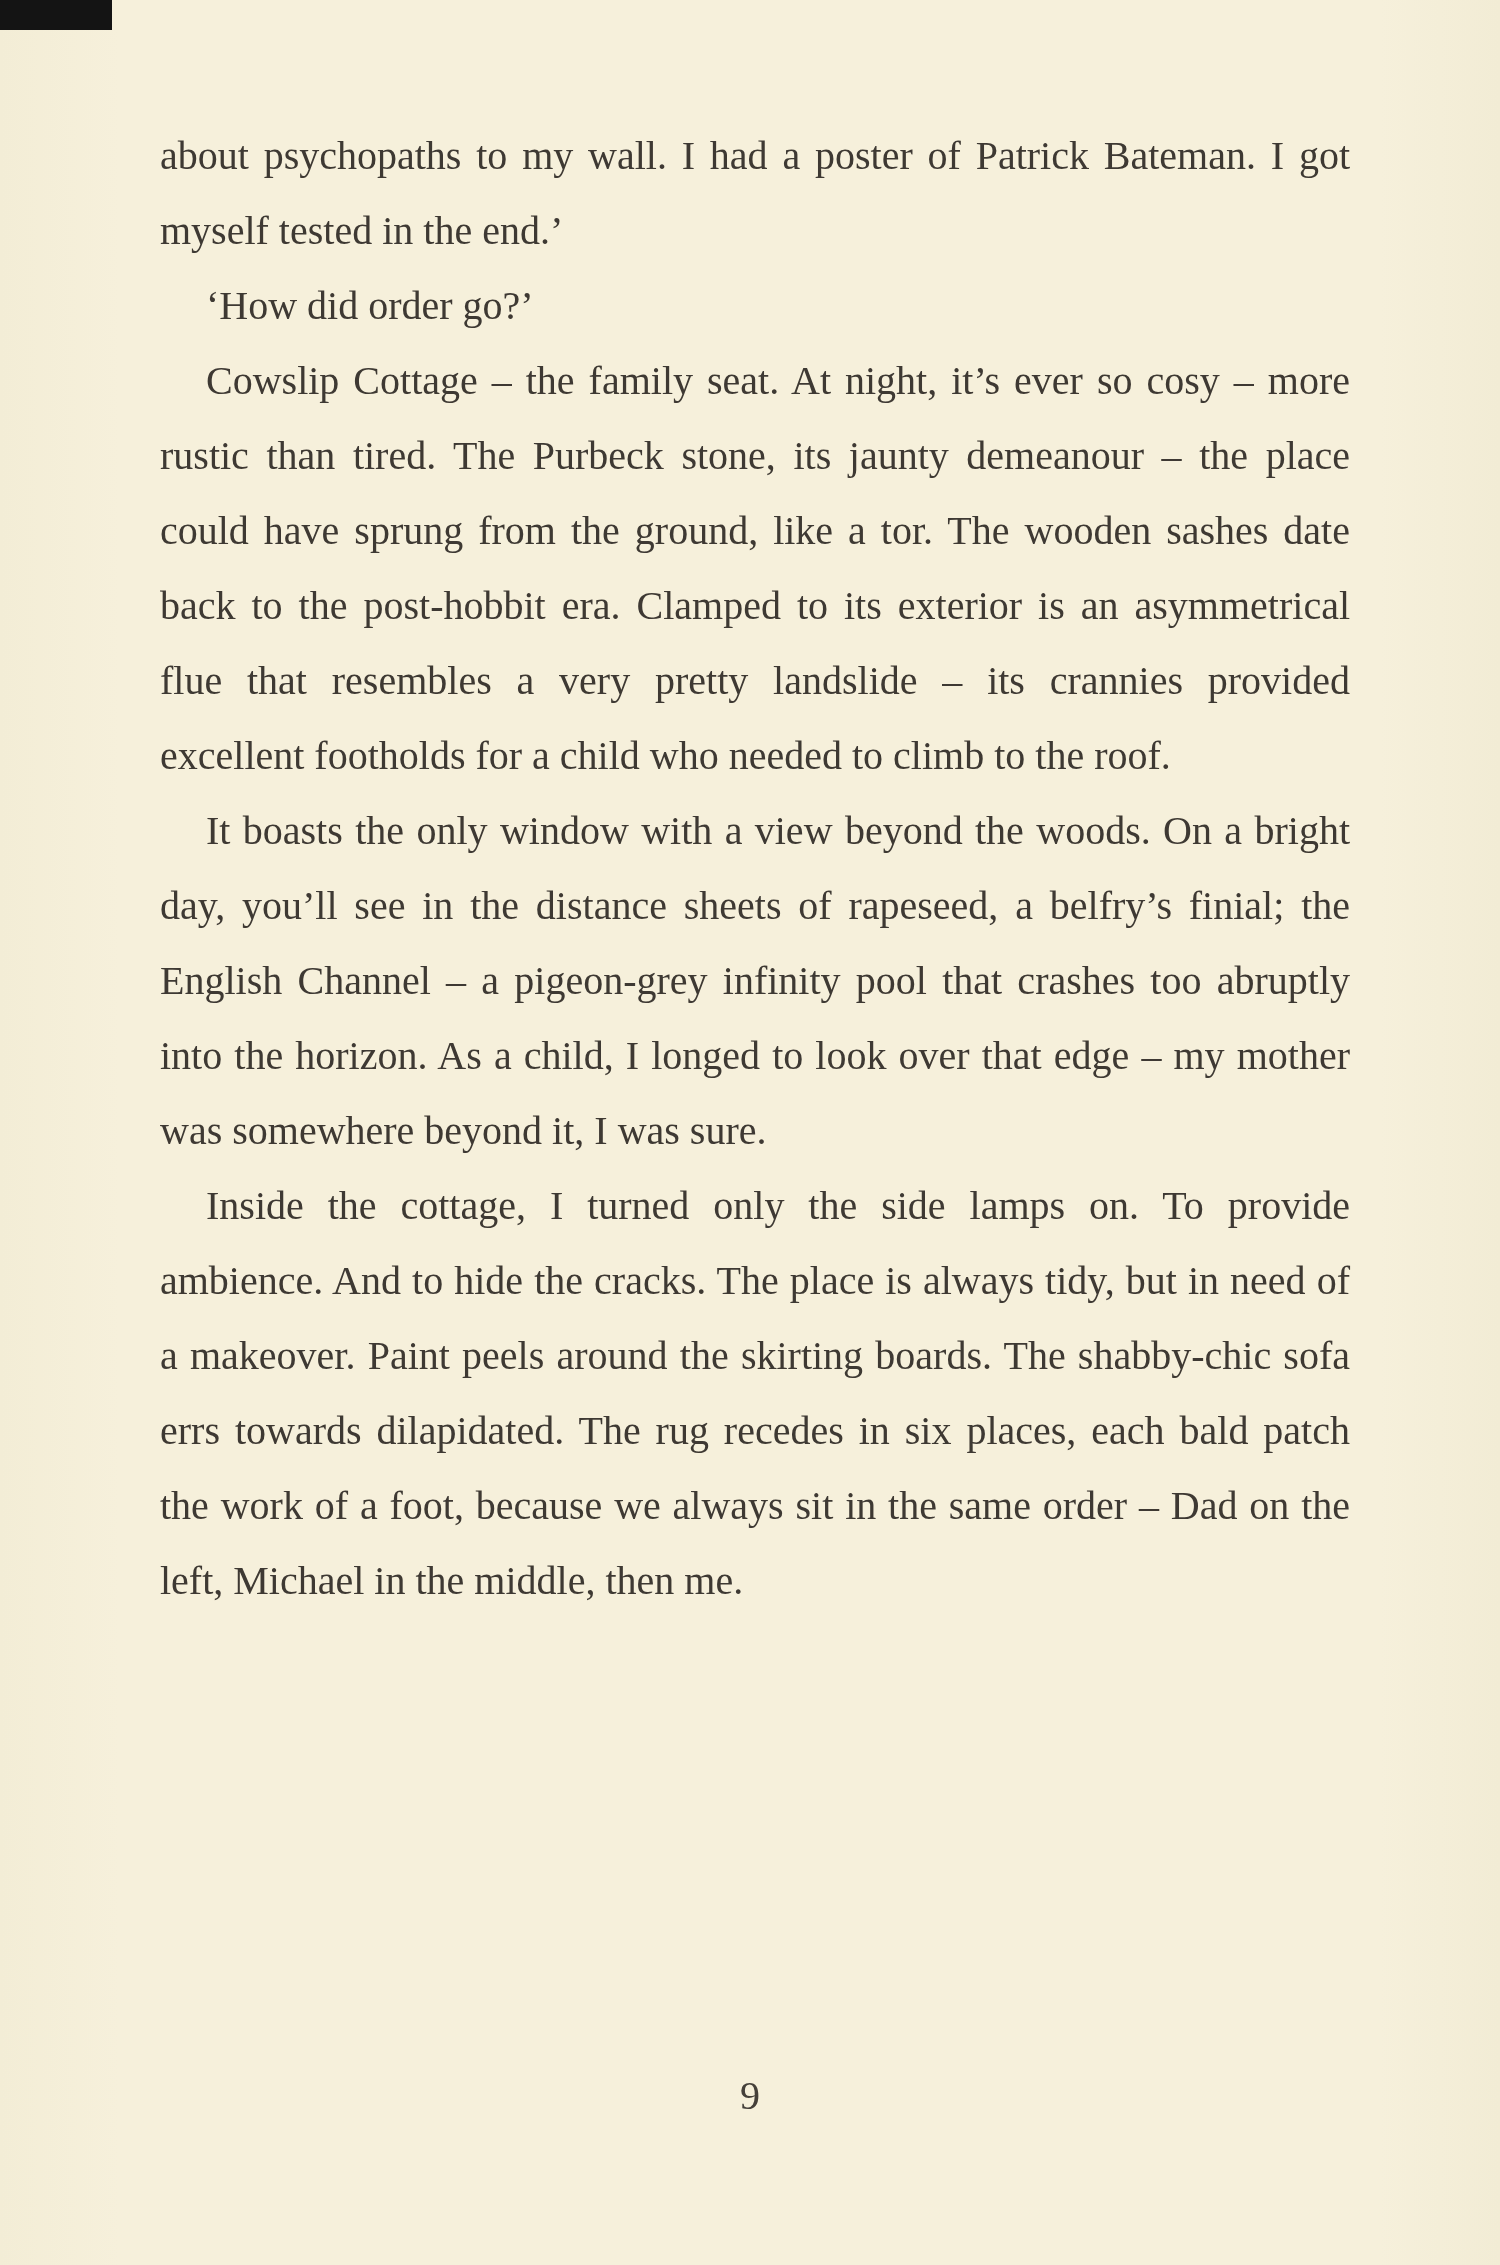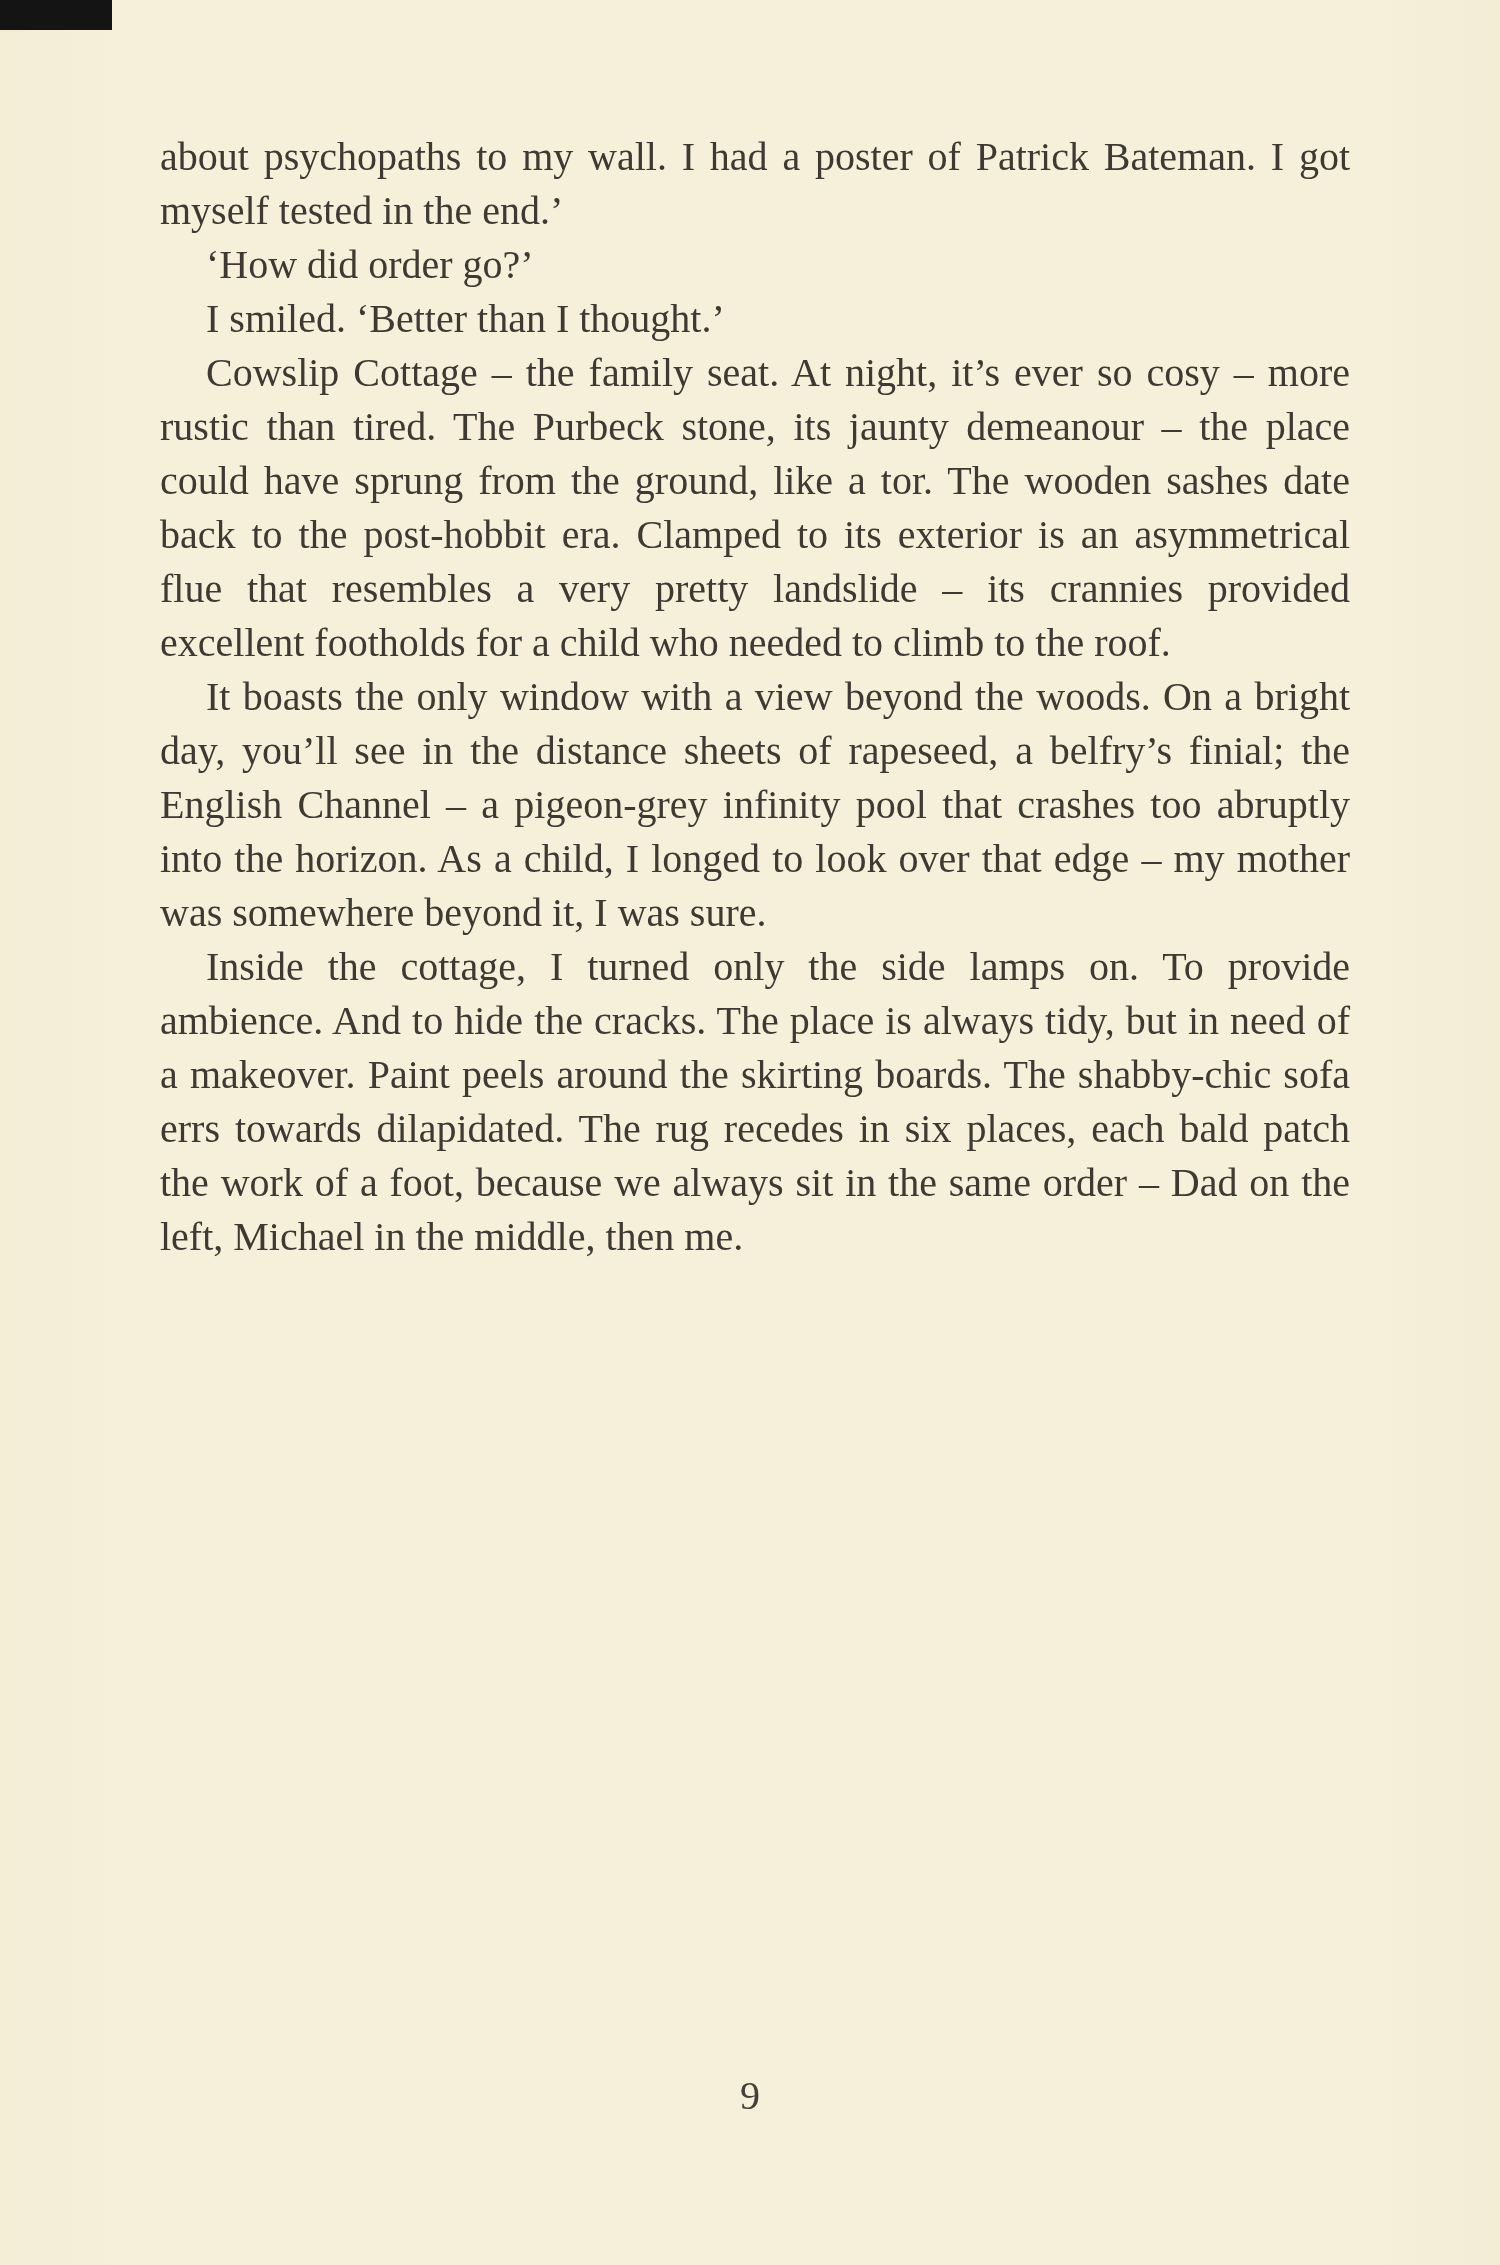--- a/index.html
+++ b/index.html
@@ -24,25 +24,25 @@
   .scan-corner {
     position: absolute;
     top: 0;
     left: 0;
     width: 112px;
     height: 30px;
     background: #141414;
   }
   .text-block {
     position: absolute;
-    top: 130px;
+    top: 118px;
     left: 160px;
     width: 1190px;
     font-size: 40px;
-    line-height: 54px;
+    line-height: 75px;
     text-align: justify;
     text-justify: inter-word;
   }
   .text-block p {
     margin: 0;
     padding: 0;
   }
   .text-block p.ind {
     text-indent: 46px;
   }
@@ -58,20 +58,19 @@
 </style>
 </head>
 <body>
 
 <div class="page">
   <div class="scan-corner"></div>
 
   <div class="text-block">
     <p class="cont">about psychopaths to my wall. I had a poster of Patrick Bateman. I got myself tested in the end.’</p>
     <p class="ind">‘How did order go?’</p>
-    <p class="ind">I smiled. ‘Better than I thought.’</p>
     <p class="ind">Cowslip Cottage – the family seat. At night, it’s ever so cosy – more rustic than tired. The Purbeck stone, its jaunty demeanour – the place could have sprung from the ground, like a tor. The wooden sashes date back to the post-hobbit era. Clamped to its exterior is an asymmetrical flue that resembles a very pretty landslide – its crannies provided excellent footholds for a child who needed to climb to the roof.</p>
     <p class="ind">It boasts the only window with a view beyond the woods. On a bright day, you’ll see in the distance sheets of rapeseed, a belfry’s finial; the English Channel – a pigeon-grey infinity pool that crashes too abruptly into the horizon. As a child, I longed to look over that edge – my mother was somewhere beyond it, I was sure.</p>
     <p class="ind">Inside the cottage, I turned only the side lamps on. To provide ambience. And to hide the cracks. The place is always tidy, but in need of a makeover. Paint peels around the skirting boards. The shabby-chic sofa errs towards dilapidated. The rug recedes in six places, each bald patch the work of a foot, because we always sit in the same order – Dad on the left, Michael in the middle, then me.</p>
   </div>
 
   <div class="page-number">9</div>
 </div>
 
 </body></html>

